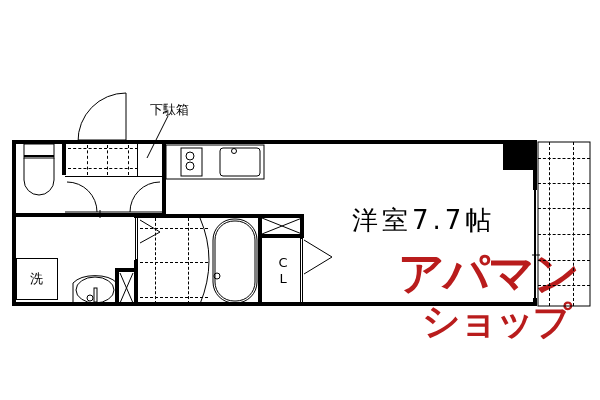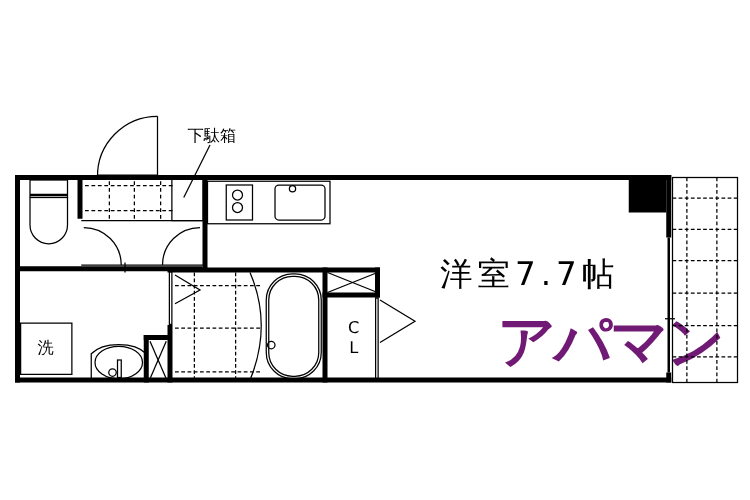--- a/index.html
+++ b/index.html
@@ -4,28 +4,29 @@
 <style>
   html,body{margin:0;padding:0;background:#fff;}
   body{width:600px;height:400px;position:relative;overflow:hidden;font-family:"DejaVu Sans",sans-serif;}
   .abs{position:absolute;box-sizing:border-box;}
   .wall{position:absolute;background:#000;}
   .thin{position:absolute;border:1px solid #000;box-sizing:border-box;}
   .dash-h{position:absolute;border-top:1px dashed #000;height:0;}
   .dash-v{position:absolute;border-left:1px dashed #000;width:0;}
   .label{position:absolute;color:#000;white-space:nowrap;line-height:1;}
   svg{position:absolute;left:0;top:0;}
-  .wm{position:absolute;color:#701a75;font-weight:bold;font-family:"DejaVu Sans",sans-serif;letter-spacing:-2px;line-height:1;}
+  .wm{position:absolute;color:#b91c1c;font-weight:bold;font-family:"DejaVu Sans",sans-serif;letter-spacing:-2px;line-height:1;}
 </style>
 </head>
 <body>
 
 <div class="abs" style="left:0;top:0;width:600px;height:400px;">
 
   <div class="wm" style="left:398px;top:250px;font-size:46px;">アパマン</div>
+  <div class="wm" style="left:422px;top:302px;font-size:38px;">ショップ</div>
 
   <svg width="600" height="400">
 
     <path d="M126 93 L126 142" stroke="#000" stroke-width="1" fill="none"></path>
     <path d="M126 93 A48 48 0 0 0 78 142" stroke="#000" stroke-width="1" fill="none"></path>
     <line x1="78" y1="140" x2="126" y2="140" stroke="#000" stroke-width="1"></line>
 
     <line x1="168" y1="116" x2="147" y2="158" stroke="#000" stroke-width="1"></line>
 
     <rect x="24" y="144" width="30" height="14" fill="none" stroke="#000" stroke-width="1"></rect>

